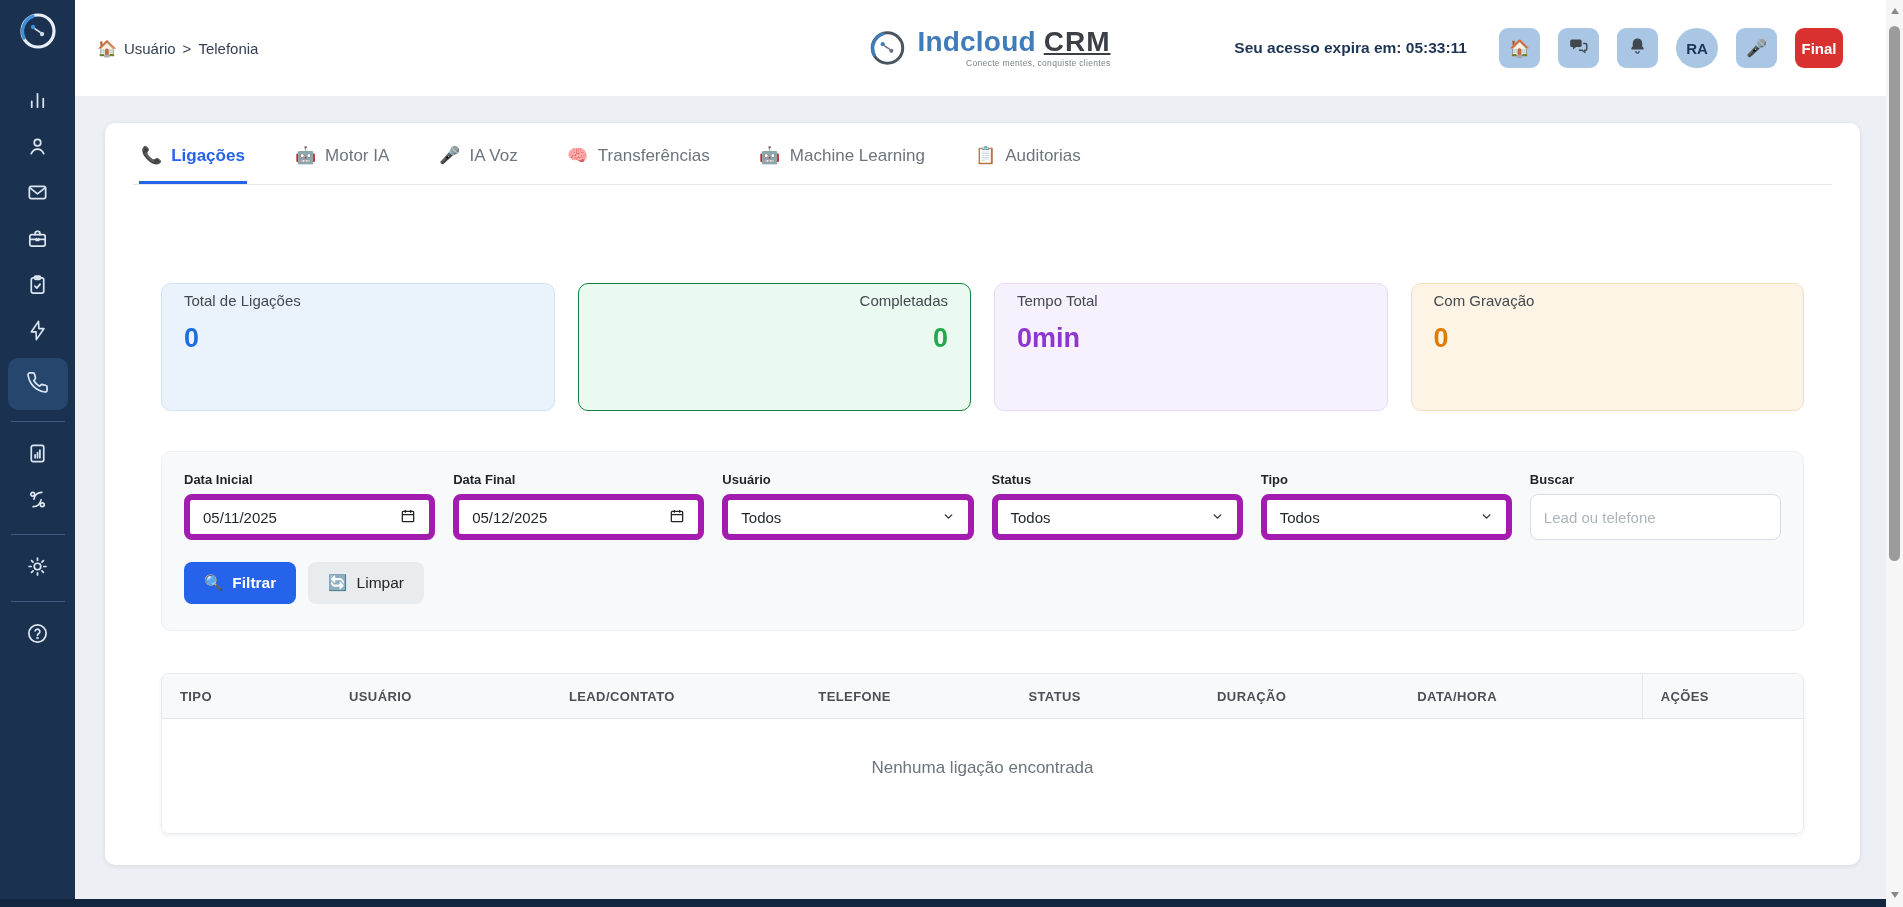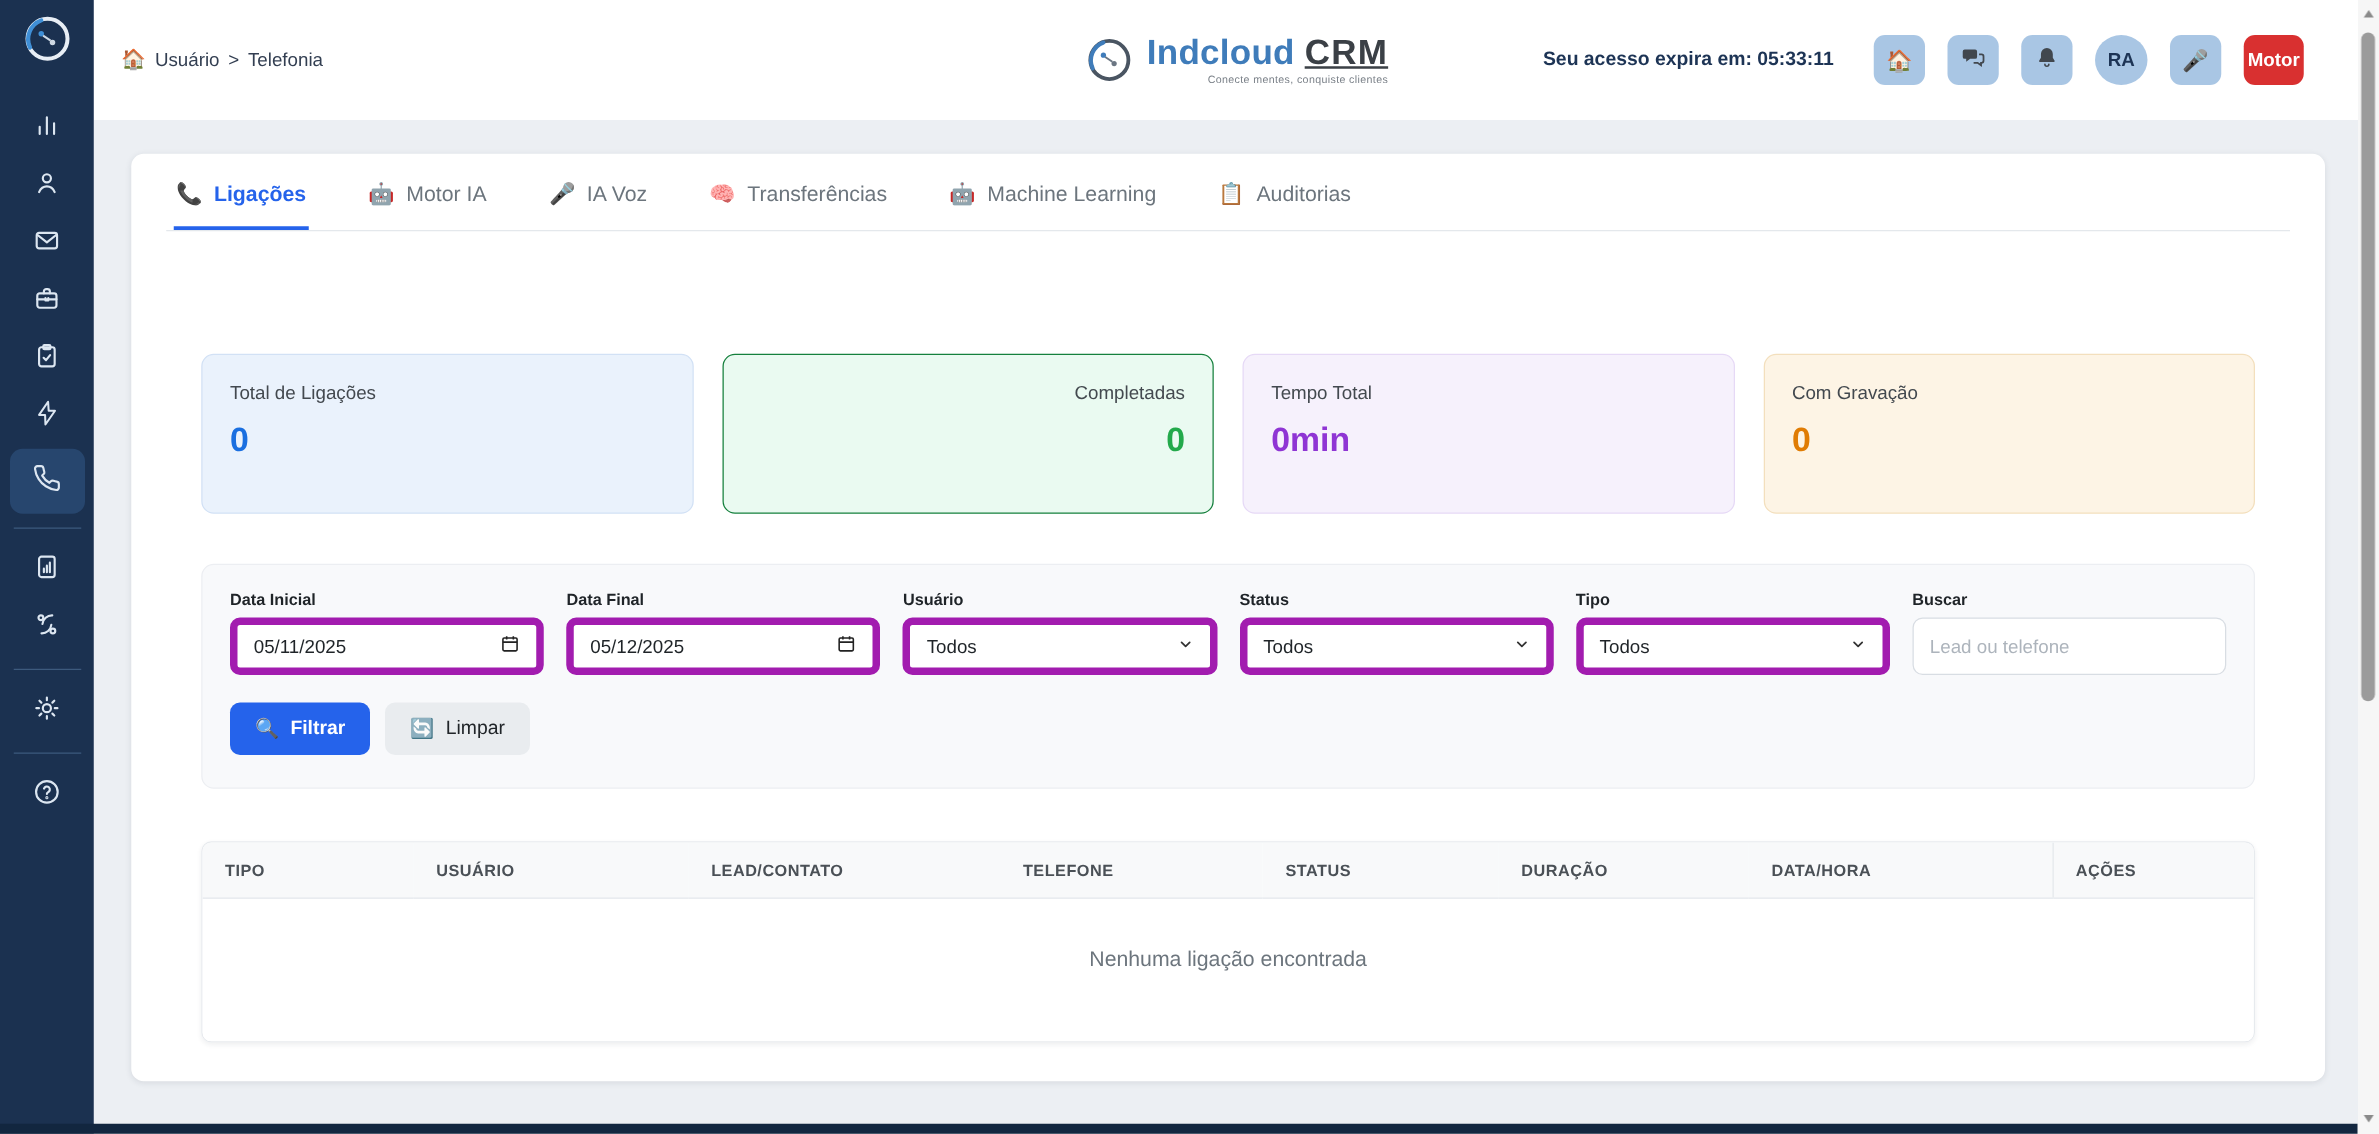--- a/index.html
+++ b/index.html
@@ -39,21 +39,21 @@
   
   .tabs { display:flex; gap:46px; border-bottom:1px solid #e4e8ec; padding:22px 6px 0; }
   .tab { display:flex; align-items:center; gap:9px; padding:0 2px 15px; font-size:17px; color:#6c757d; cursor:pointer; border-bottom:3px solid transparent; white-space:nowrap; }
   .tab .tab-ico { font-size:17px; }
   .tab.active { color:#2563eb; font-weight:bold; border-bottom-color:#2563eb; }
 
   .tab-content { padding:98px 28px 0; }
 
   
   .stats { display:flex; gap:23px; }
-  .stat { flex:1; border-radius:10px; padding:22px 22px; height:128px; }
+  .stat { flex:1; border-radius:10px; padding:8px 22px; height:128px; }
   .stat-label { font-size:15px; color:#43494f; }
   .stat-value { font-size:27px; font-weight:bold; margin-top:14px; }
   .stat--blue   { background:#eaf2fc; border:1px solid #d2e1f5; } .stat--blue .stat-value{ color:#1a6fe0; }
   .stat--green  { background:#eafaf1; border:1px solid #15803d;text-align:right; } .stat--green .stat-value{ color:#23a94b; }
   .stat--purple { background:#f6f1fc; border:1px solid #e6d9f6; } .stat--purple .stat-value{ color:#8f35d4; }
   .stat--orange { background:#fdf4e5; border:1px solid #f3dfbd; } .stat--orange .stat-value{ color:#e07c04; }
 
   
   .filter-panel { margin-top:40px; background:#f8f9fb; border:1px solid #eceef2; border-radius:10px; padding:20px 22px 26px; }
   .filter-row { display:flex; gap:18px; }
@@ -212,21 +212,21 @@
         <button class="hbtn">
           <span><svg viewBox="0 0 24 24">
                 <path d="M12 3a6 6 0 0 0-6 6v4l-1.7 2.6a1 1 0 0 0 .85 1.55h13.7a1 1 0 0 0 .85-1.55L18 13V9a6 6 0 0 0-6-6z" fill="#41474e"></path>
                 <path d="M10 19.5a2 2 0 0 0 4 0" fill="none" stroke="#41474e" stroke-width="1.6" stroke-linecap="round"></path>
               </svg></span>
         </button>
         <button class="hbtn avatar">RA</button>
         <button class="hbtn">
           <span>🎤</span>
         </button>
-        <button class="hbtn logout-btn">Motor</button>
+        <button class="hbtn logout-btn">Final</button>
       </div>
     </header>
 
     <main class="main">
       <div class="card">
 
         <div class="tabs">
           <div class="tab active">
             <span class="tab-ico">📞</span>
             <span>Ligações</span>

